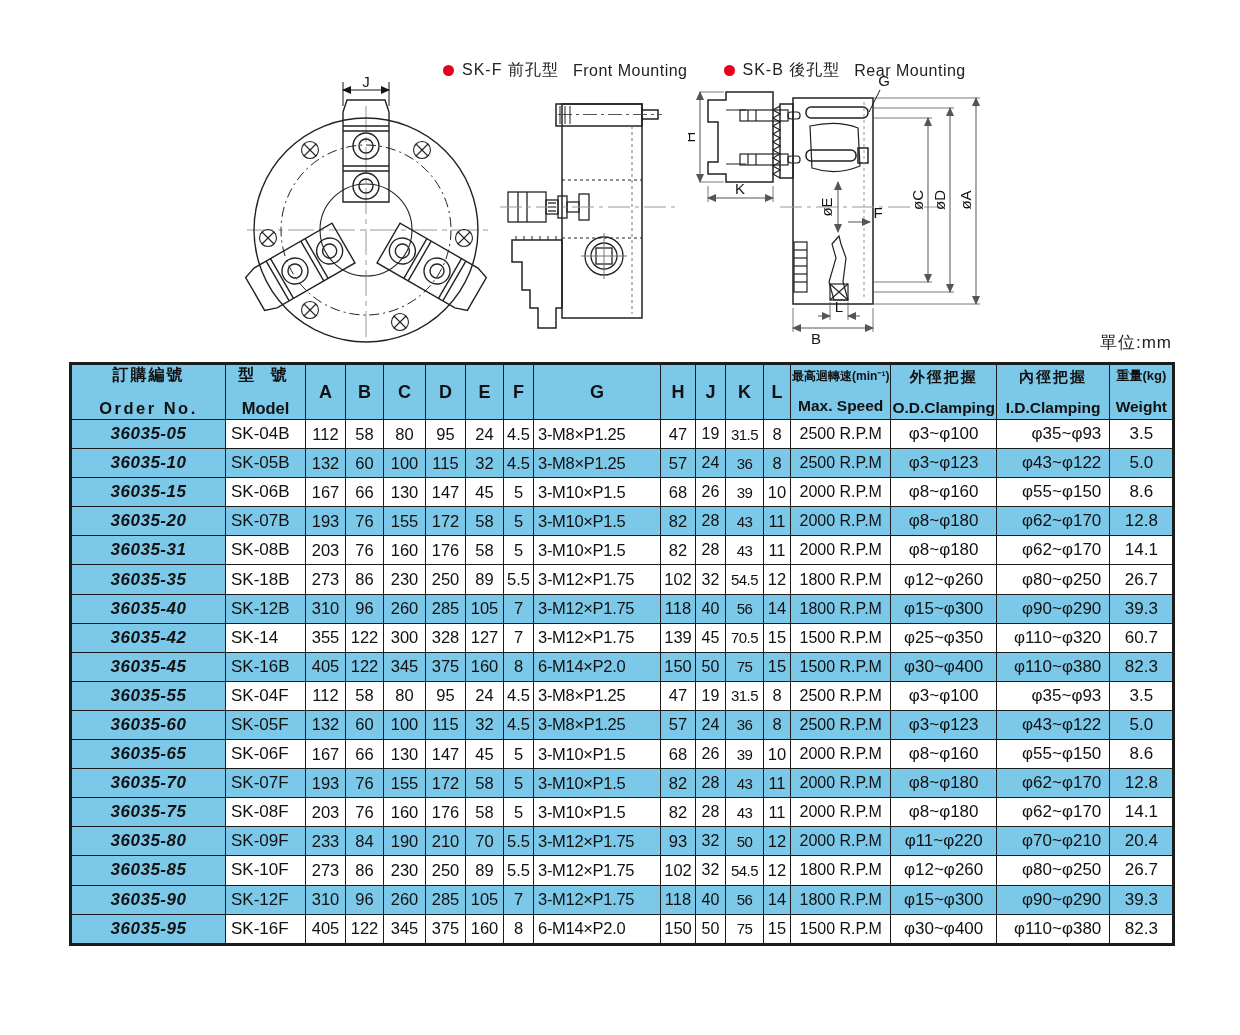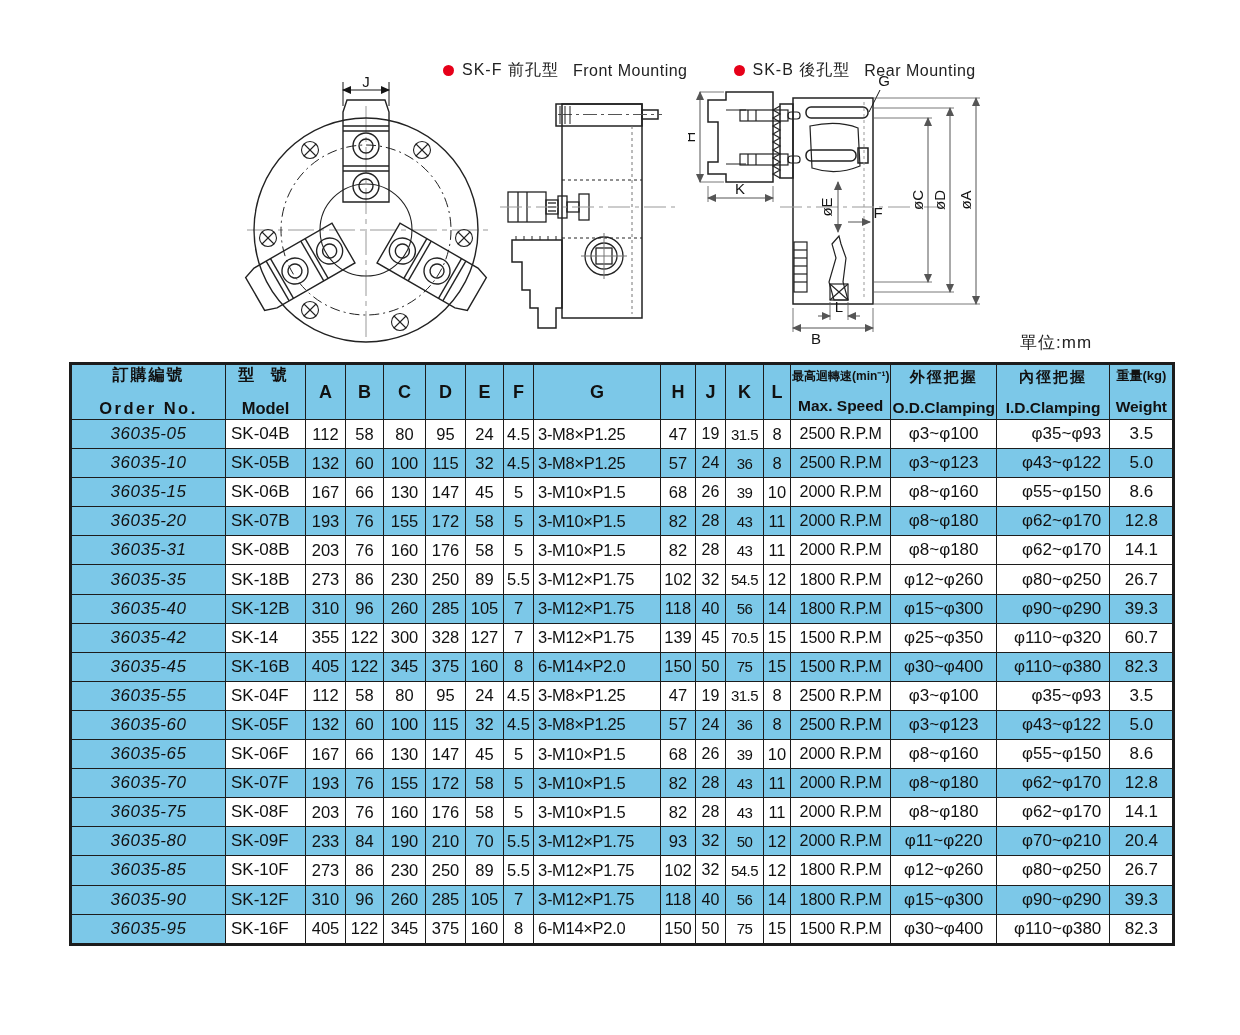--- a/index.html
+++ b/index.html
@@ -6,35 +6,35 @@
     --table-blue:#7cc8e8;
     --accent-red:#e60019;
     --line-dark:#1c1c1c;
     --dim-gray:#8a8a8a;
   }
   html,body{margin:0;padding:0;}
   body{background:#888;font-family:"Liberation Sans", sans-serif;color:#111;}
   .page{position:relative;width:1240px;height:1035px;background:#fff;overflow:hidden;margin:0 auto;}
 
   
-  .legend{position:absolute;left:443px;top:60px;display:flex;gap:46px;align-items:flex-end;}
+  .legend{position:absolute;left:443px;top:60px;display:flex;gap:36px;align-items:flex-end;}
   .legend-item{display:flex;align-items:center;font-size:16px;color:#222;}
   .legend-dot{width:11px;height:11px;border-radius:50%;background:var(--accent-red);margin-right:8px;flex:0 0 auto;}
   .legend-zh{font-weight:500;letter-spacing:1px;margin-right:14px;}
   .legend-en{letter-spacing:0.5px;}
 
   
   svg{display:block;}
   svg text{font-family:"Liberation Sans", sans-serif;fill:#141414;}
   .drw{position:absolute;}
   #front-view{left:243px;top:76px;}
   #side-view{left:500px;top:88px;}
   #section-view{left:688px;top:70px;}
 
-  .unit-label{position:absolute;left:1020px;top:331px;width:152px;text-align:left;
+  .unit-label{position:absolute;left:1020px;top:331px;width:152px;text-align:right;
     font-size:17px;letter-spacing:1px;color:#222;}
 
   
   .table-wrap{position:absolute;left:69px;top:362px;}
   table{border-collapse:collapse;table-layout:fixed;background:#fff;border:3px solid var(--line-dark);}
   th,td{border:1.6px solid var(--line-dark);overflow:hidden;white-space:nowrap;}
   thead th{background:var(--table-blue);vertical-align:middle;height:54px;padding:0 1px;}
   .h-zh{font-size:16px;font-weight:600;letter-spacing:2px;line-height:1.3;}
   .h-en{font-size:16.5px;font-weight:bold;line-height:1.25;margin-top:12px;}
   th.small .h-zh{font-size:12px;letter-spacing:0;}
@@ -42,21 +42,21 @@
   th.clamp .h-zh{font-size:15px;letter-spacing:2px;}
   th.clamp .h-en{font-size:15.5px;}
   th.wt .h-zh{font-size:13px;letter-spacing:0;}
   th.wt .h-en{font-size:15.5px;}
   th.letter{font-size:18px;font-weight:bold;}
   th.order .h-en{letter-spacing:2.5px;}
   th.model .h-zh{letter-spacing:6px;}
 
   td{height:28.1px;text-align:center;font-size:16.5px;padding:0 1px;}
   tr.alt td{background:var(--table-blue);}
-  td.c0{background:var(--table-blue);font-weight:normal;font-style:italic;font-size:17px;letter-spacing:0.5px;}
+  td.c0{background:var(--table-blue);font-weight:bold;font-style:italic;font-size:17px;letter-spacing:0.5px;}
   td.c1{text-align:left;padding-left:5px;font-size:17px;}
   td.c8{text-align:left;padding-left:4px;font-size:16.5px;letter-spacing:-0.3px;}
   td.c10{font-size:16px;}
   td.c11{font-size:15px;letter-spacing:-0.5px;}
   td.c13{font-size:16px;}
   td.c14{font-size:17px;}
   td.c15{text-align:right;padding-right:8px;font-size:17px;padding-left:17px;}
   td.c16{font-size:17px;}
 </style>
 </head>

